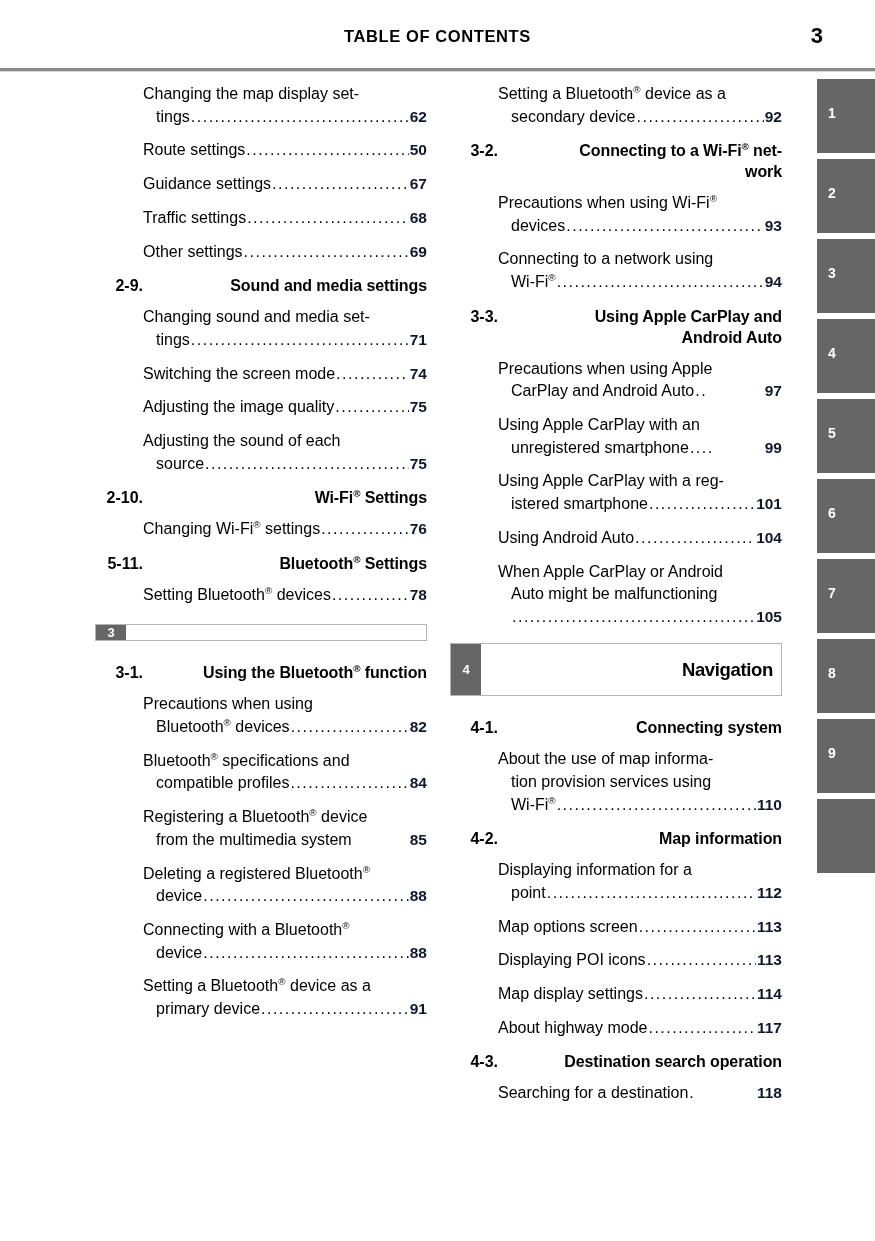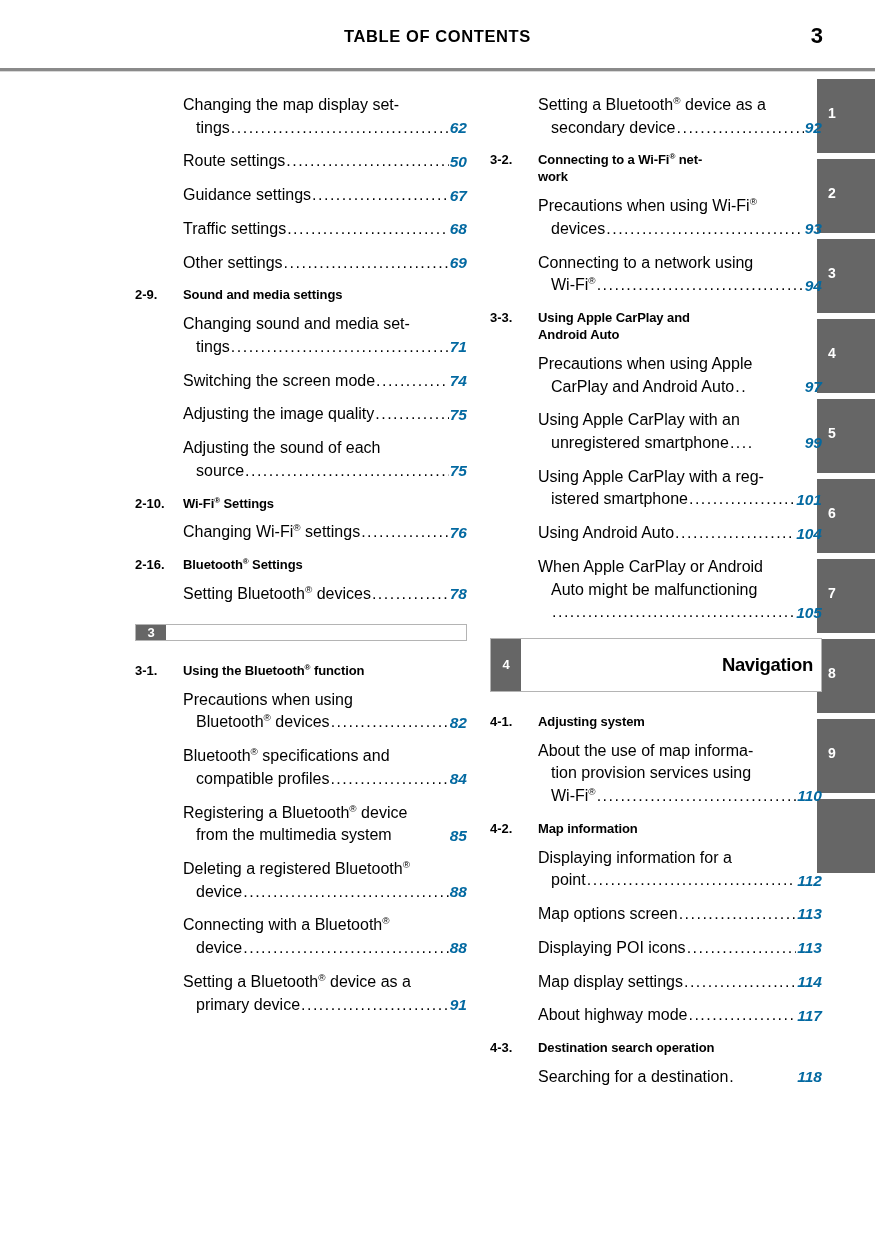--- a/index.html
+++ b/index.html
@@ -81,23 +81,22 @@
 
   
   #content {
     position: absolute;
     top: 78px;
     left: 0;
     width: 875px;
   }
   .column {
     position: absolute;
-    top: 16px;
+    top: 5px;
     width: 332px;
-    margin-left: 40px;
   }
   #col-left  { left: 95px; }
   #col-right { left: 450px; }
 
   
   .chapter-banner {
     display: flex;
     align-items: stretch;
     border: 1px solid #b4b4b4;
     margin-top: 18px;
@@ -125,23 +124,24 @@
   }
   .chapter-banner.tall .chap-title { padding: 9px 8px 9px 13px; }
   .chapter-banner.short { margin-top: 14px; }
   .chapter-banner.short .chap-title { padding: 14px 8px 14px 13px; text-align: right; }
 
   
   .section-head {
     display: flex;
     margin-top: 13px;
     margin-bottom: 9px;
-    font-size: 13px;
+    font-size: 16px;
     font-weight: bold;
     line-height: 1.3;
+    text-align: right;
   }
   .section-head .sec-num {
     width: 48px;
     min-width: 48px;
     font-weight: bold;
   }
   .section-head .sec-title {
     flex: 1;
     letter-spacing: -0.1px;
   }
@@ -162,39 +162,38 @@
 
   sup.reg {
     font-size: 0.62em;
     vertical-align: super;
     line-height: 0;
   }
 
   
   .row {
     display: flex;
-    align-items: center;
+    align-items: flex-start;
     width: 100%;
   }
   .row .txt { white-space: nowrap; }
   .row .fill {
     flex: 1 1 auto;
     overflow: hidden;
     white-space: nowrap;
     letter-spacing: 1.5px;
     min-width: 4px;
     margin: 0 1px;
   }
   .row .pgn {
-    color: #0369a1;
+    color: #0f172a;
     font-weight: bold;
     font-size: 15.5px;
     white-space: nowrap;
     flex: 0 0 auto;
-    font-style: italic;
   }
   .row.indent { padding-left: 13px; }
 </style>
 </head>
 <body>
 
 <div id="page-header">
   <div id="header-title">TABLE OF CONTENTS</div>
   <div id="header-pagenum">3</div>
   <div id="header-rule"></div>
@@ -305,21 +304,21 @@
 
     <div class="entry">
       <span class="row">
         <span class="txt"><span>Changing Wi-Fi</span><sup class="reg">®</sup><span> settings</span></span>
         <span class="fill">...........................................................</span>
         <span class="pgn">76</span>
       </span>
     </div>
 
     <div class="section-head">
-      <span class="sec-num">2-16.</span>
+      <span class="sec-num">5-11.</span>
       <span class="sec-title"><span>Bluetooth</span><sup class="reg">®</sup><span> Settings</span></span>
     </div>
 
     <div class="entry">
       <span class="row">
         <span class="txt"><span>Setting Bluetooth</span><sup class="reg">®</sup><span> devices</span></span>
         <span class="fill">...........................................................</span>
         <span class="pgn">78</span>
       </span>
     </div>
@@ -479,21 +478,21 @@
       </span>
     </div>
 
     <div class="chapter-banner short">
       <div class="chap-num">4</div>
       <div class="chap-title">Navigation</div>
     </div>
 
     <div class="section-head">
       <span class="sec-num">4-1.</span>
-      <span class="sec-title">Adjusting system</span>
+      <span class="sec-title">Connecting system</span>
     </div>
 
     <div class="entry">
       <span class="line">About the use of map informa-</span>
       <span class="line indent">tion provision services using</span>
       <span class="row indent">
         <span class="txt"><span>Wi-Fi</span><sup class="reg">®</sup><span></span></span>
         <span class="fill">...........................................................</span>
         <span class="pgn">110</span>
       </span>

